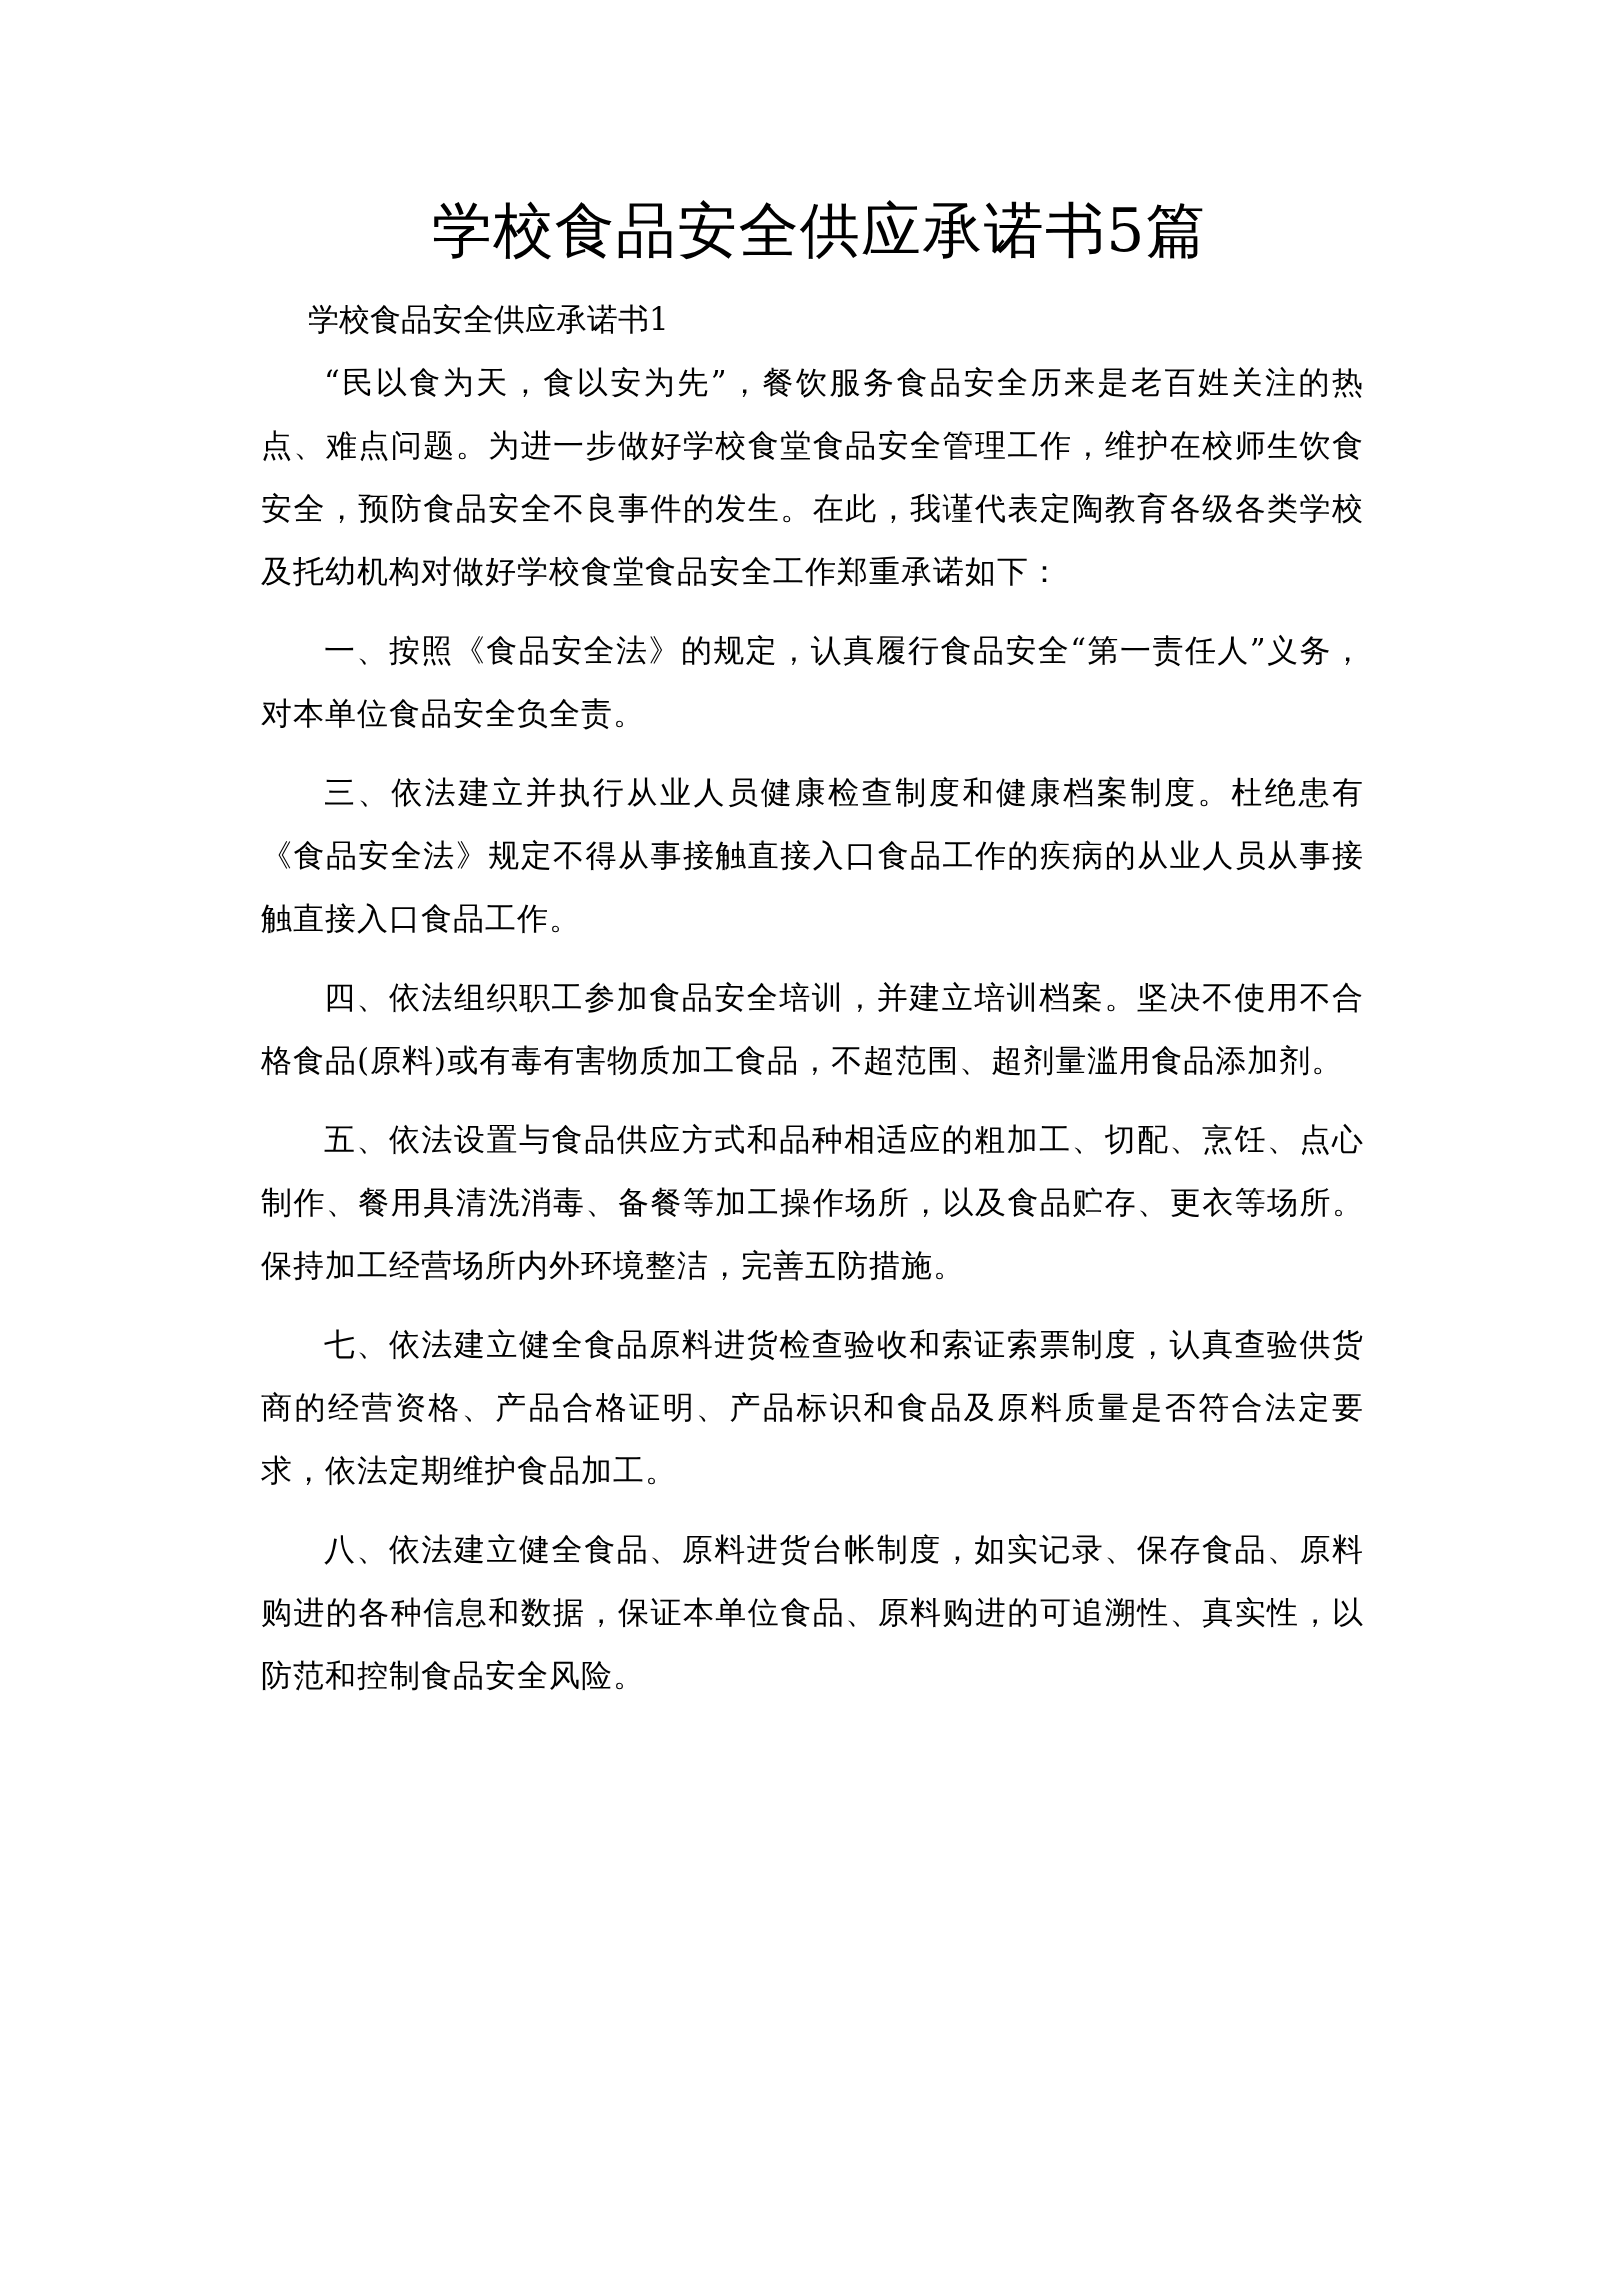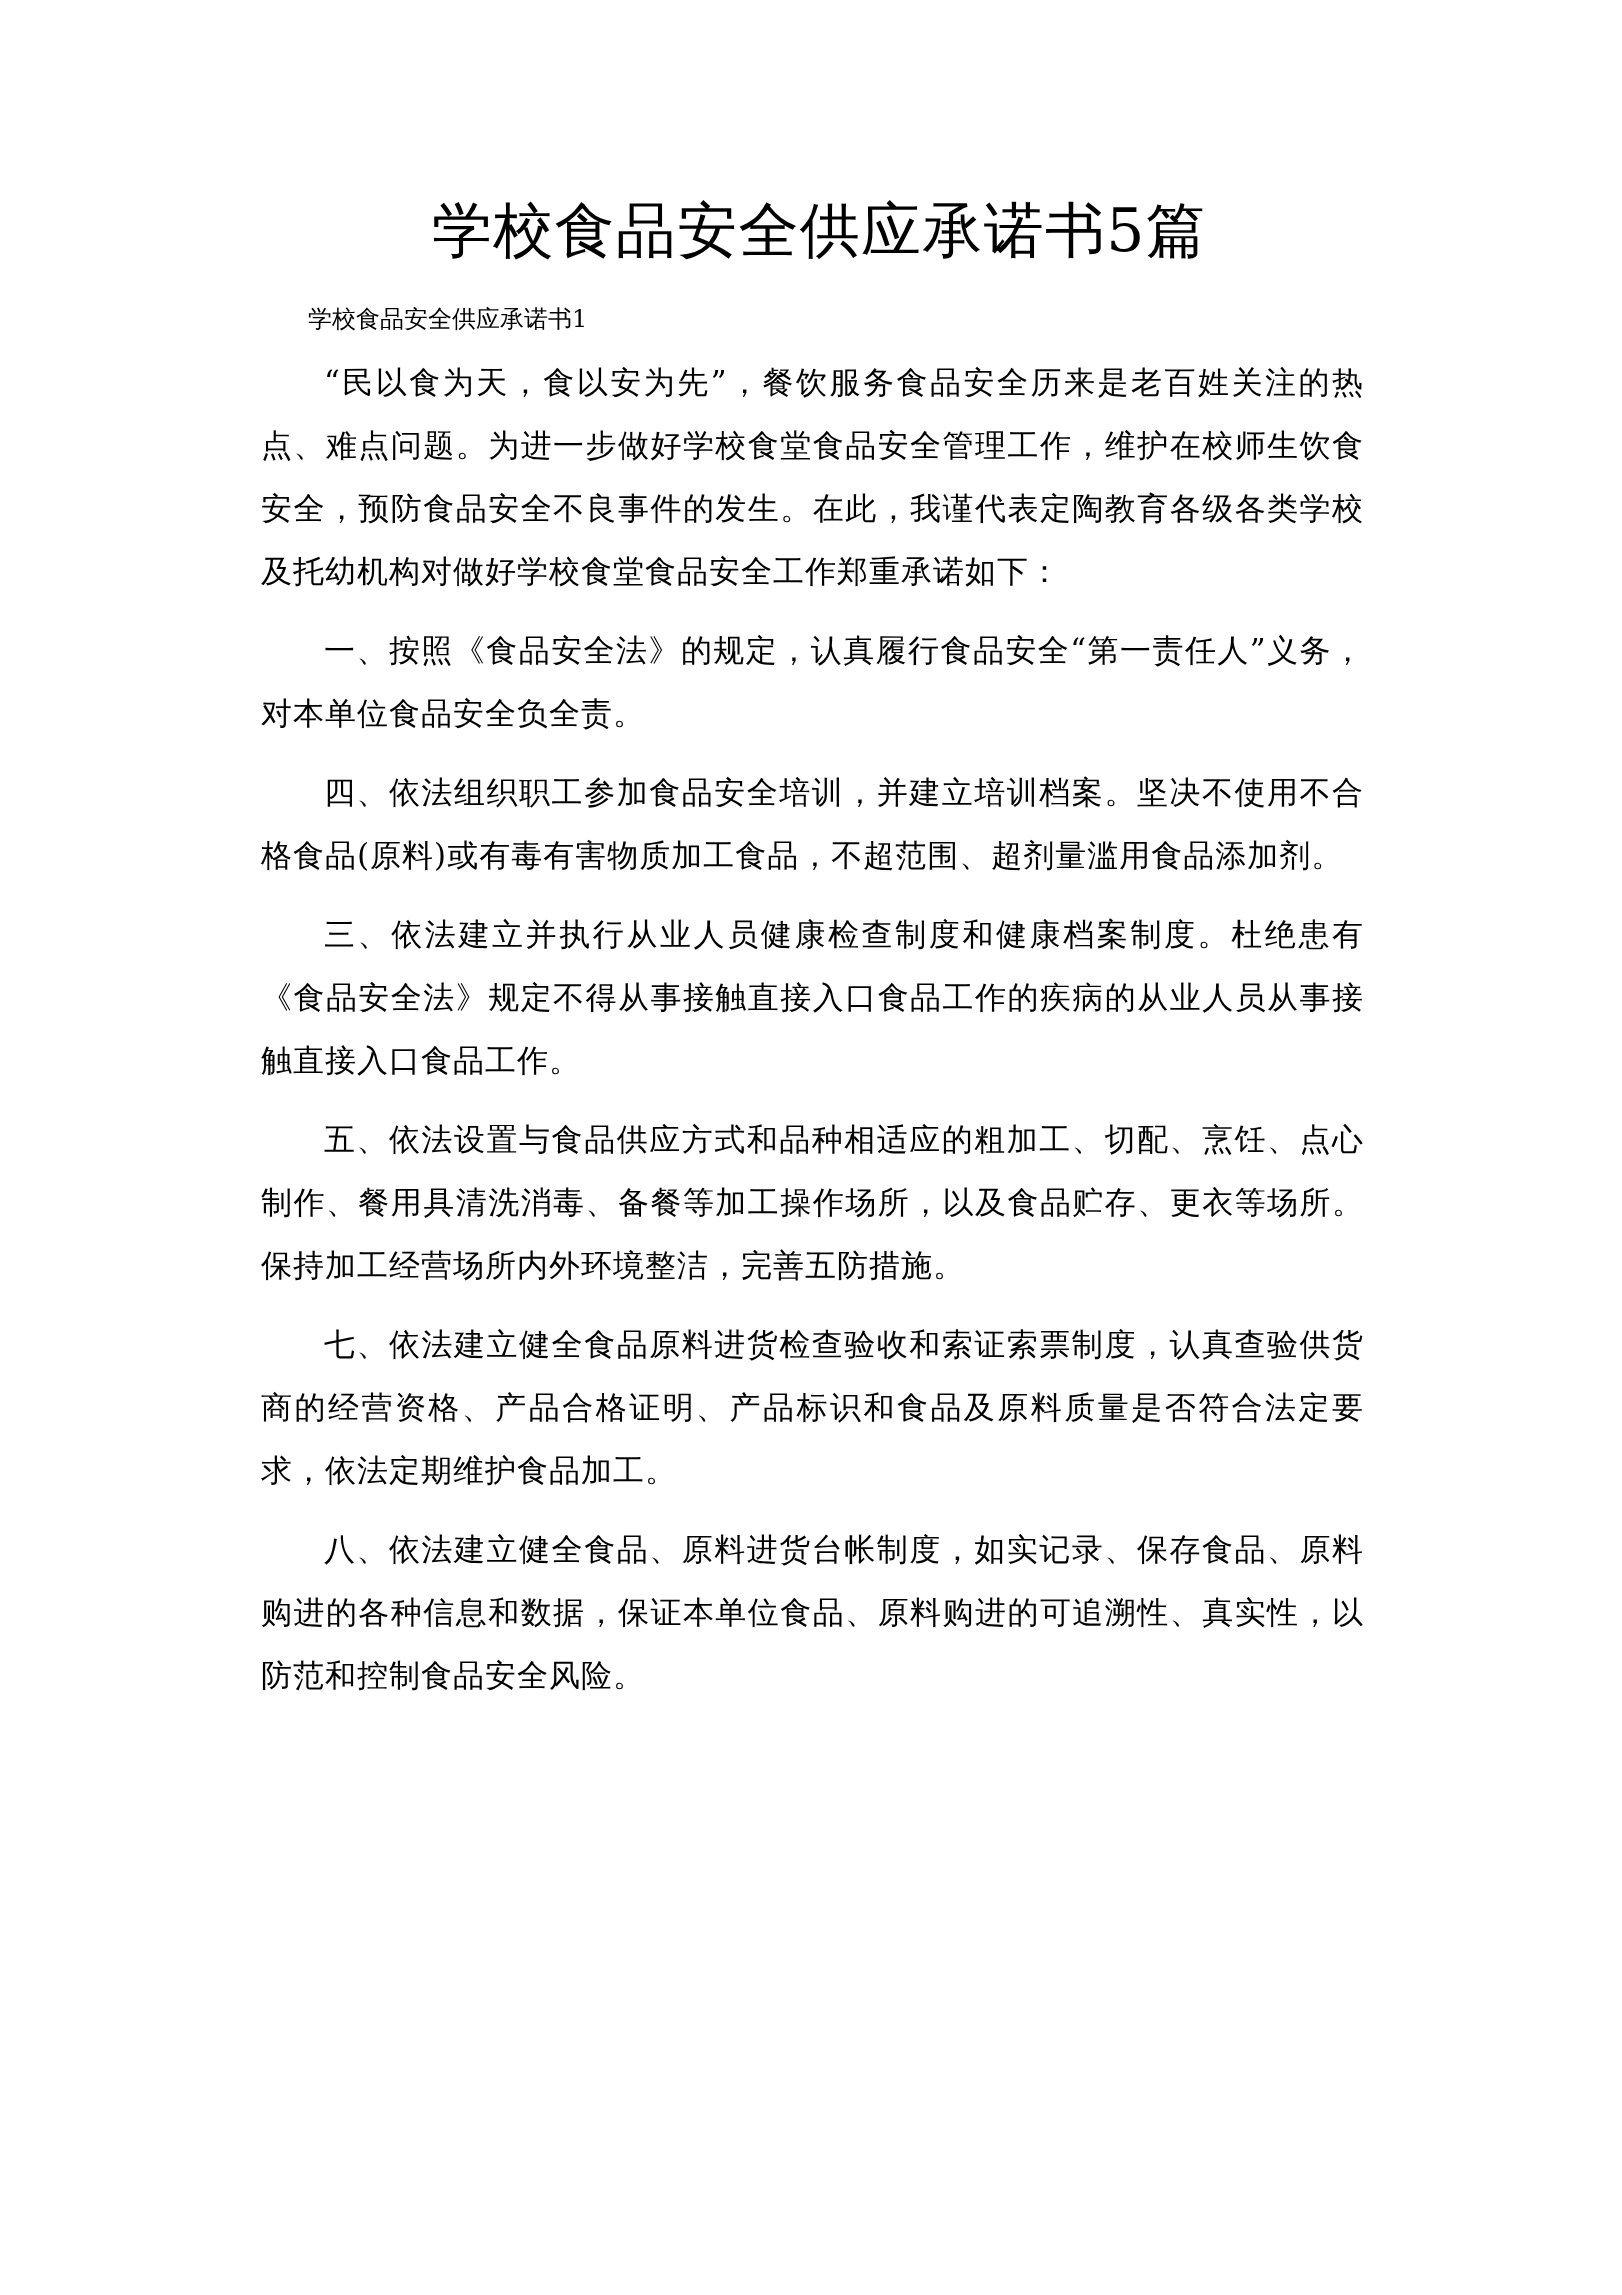--- a/index.html
+++ b/index.html
@@ -37,21 +37,21 @@
   }
   .content {
     position: absolute;
     left: 245px;
     top: 288px;
     width: 1135px;
   }
   .subtitle {
     margin: 0;
     padding-left: 63px;
-    font-size: 24px;
+    font-size: 31px;
     line-height: 63px;
   }
   .para {
     margin: 16px;
     text-indent: 63px;
     font-size: 31px;
     line-height: 63px;
     text-align: justify;
     letter-spacing: 1px;
   }
@@ -63,20 +63,20 @@
 </head>
 <body>
 
 <div class="page">
   <h1 class="title">学校食品安全供应承诺书5篇</h1>
 
   <div class="content">
     <p class="subtitle">学校食品安全供应承诺书1</p>
     <p class="para">“民以食为天，食以安为先”，餐饮服务食品安全历来是老百姓关注的热点、难点问题。为进一步做好学校食堂食品安全管理工作，维护在校师生饮食安全，预防食品安全不良事件的发生。在此，我谨代表定陶教育各级各类学校及托幼机构对做好学校食堂食品安全工作郑重承诺如下：</p>
     <p class="para">一、按照《食品安全法》的规定，认真履行食品安全“第一责任人”义务，对本单位食品安全负全责。</p>
+    <p class="para">三、依法建立并执行从业人员健康检查制度和健康档案制度。杜绝患有《食品安全法》规定不得从事接触直接入口食品工作的疾病的从业人员从事接触直接入口食品工作。</p>
     <p class="para">四、依法组织职工参加食品安全培训，并建立培训档案。坚决不使用不合格食品(原料)或有毒有害物质加工食品，不超范围、超剂量滥用食品添加剂。</p>
-    <p class="para">三、依法建立并执行从业人员健康检查制度和健康档案制度。杜绝患有《食品安全法》规定不得从事接触直接入口食品工作的疾病的从业人员从事接触直接入口食品工作。</p>
     <p class="para">五、依法设置与食品供应方式和品种相适应的粗加工、切配、烹饪、点心制作、餐用具清洗消毒、备餐等加工操作场所，以及食品贮存、更衣等场所。保持加工经营场所内外环境整洁，完善五防措施。</p>
     <p class="para">七、依法建立健全食品原料进货检查验收和索证索票制度，认真查验供货商的经营资格、产品合格证明、产品标识和食品及原料质量是否符合法定要求，依法定期维护食品加工。</p>
     <p class="para">八、依法建立健全食品、原料进货台帐制度，如实记录、保存食品、原料购进的各种信息和数据，保证本单位食品、原料购进的可追溯性、真实性，以防范和控制食品安全风险。</p>
   </div>
 </div>
 
 
 </body></html>

